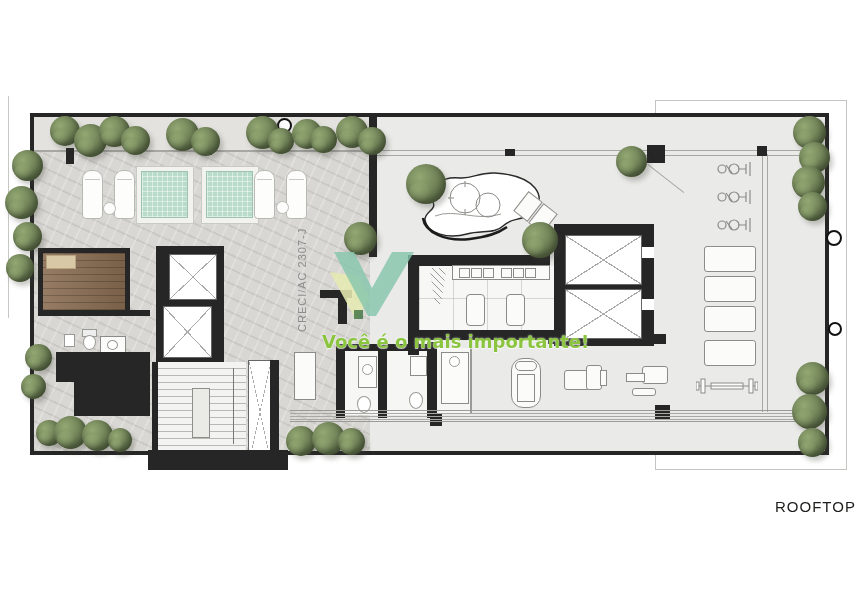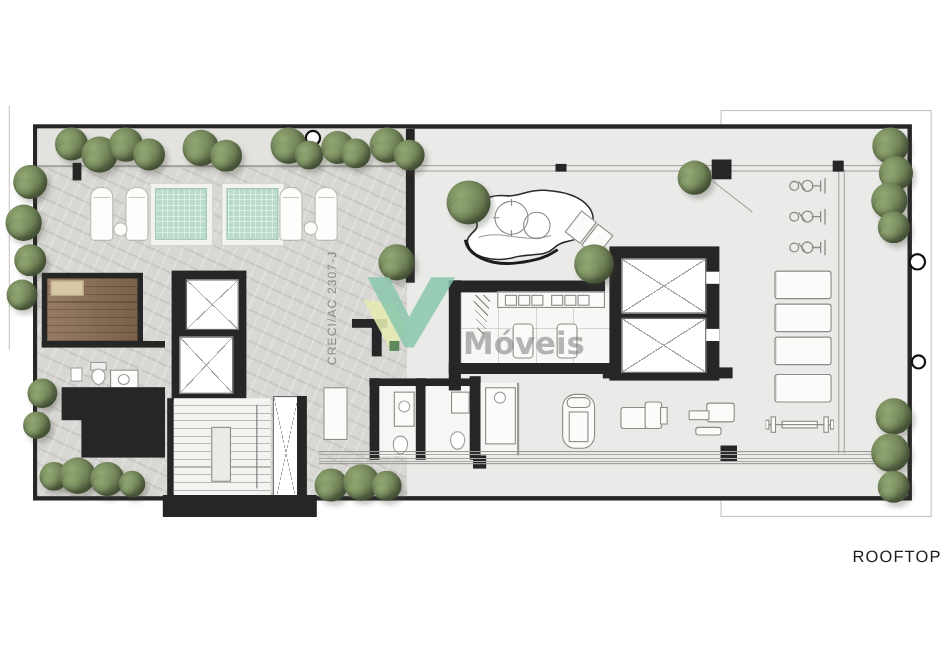--- a/index.html
+++ b/index.html
@@ -280,16 +280,16 @@
       <div class="abs sketch" style="left: 704px; top: 306px; width: 50px; height: 24px; border-radius: 3px; box-shadow: rgb(255, 255, 255) 0px 0px 0px 1px inset, rgb(139, 139, 135) 6px 0px 0px -5px inset;"></div>
       <div class="abs sketch" style="left: 704px; top: 340px; width: 50px; height: 24px; border-radius: 3px; box-shadow: rgb(255, 255, 255) 0px 0px 0px 1px inset, rgb(139, 139, 135) 6px 0px 0px -5px inset;"></div>
     </div>
 
   <div id="wm-creci" class="abs" style="left:308px;top:320px;width:95px;height:12px;">CRECI/AC 2307-J</div>
   <svg class="abs" style="left:330px;top:246px;" width="88" height="92" viewBox="0 0 88 92">
     <path d="M0 26 L26 74 L40 52 L28 30 Z" style="fill:var(--logo_lime)"></path>
     <path d="M4 6 L38 70 L46 70 L84 6 L62 6 L42 42 L24 6 Z" style="fill:var(--logo_teal)"></path>
     <rect x="24" y="64" width="9" height="9" style="fill:var(--logo_pine)"></rect>
   </svg>
-  <div id="wm-sub" class="abs" style="left:421px;top:299px;">Móveis</div>
+  <div id="wm-slogan" class="abs" style="left:322px;top:331px;">Você é o mais importante!</div>
 
   <div id="floorlabel" class="abs" style="left:775px;top:498px;">ROOFTOP</div>
 </div>
 
 </body></html>

